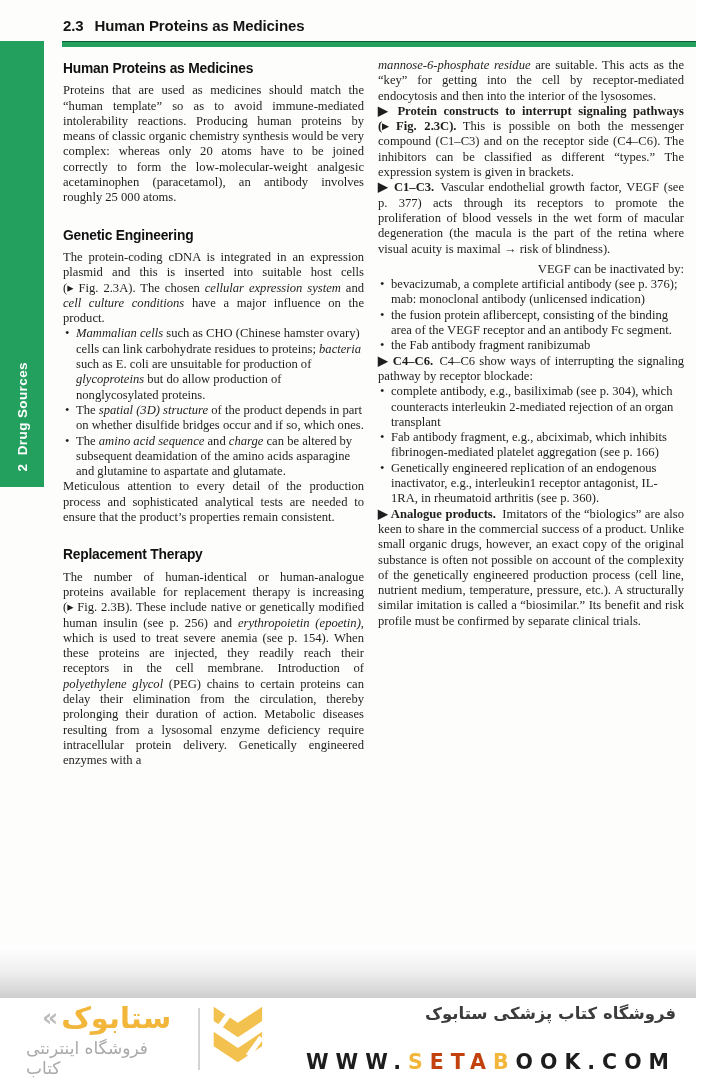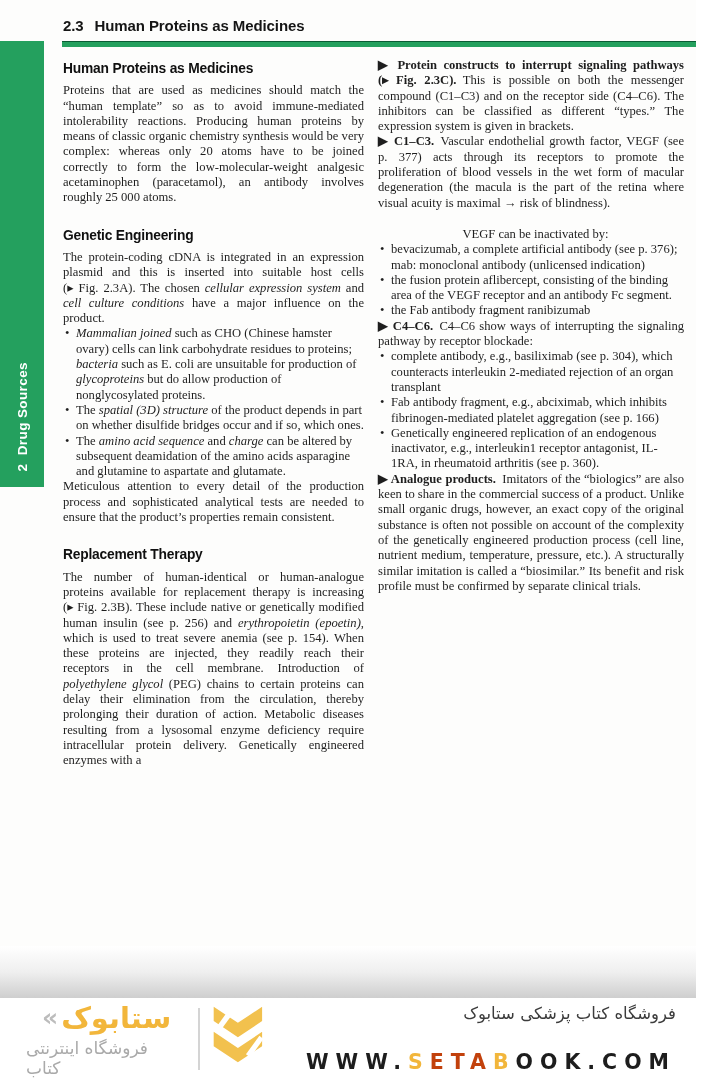--- a/index.html
+++ b/index.html
@@ -19,21 +19,21 @@
   .chapter-tab .tab-label{writing-mode:vertical-rl;transform:rotate(180deg);color:#fff;
         font-family:"Liberation Sans",sans-serif;font-weight:700;font-size:13.5px;letter-spacing:0.4px;white-space:nowrap;}
 
   
   main{position:absolute;left:63px;top:58px;width:621px;height:888px;display:flex;gap:14px;overflow:hidden;}
   .col{font-size:12.6px;line-height:15.3px;}
   .col-left{width:301px;}
   .col-right{width:306px;}
   .col > * + *{margin-top:15px;}
   .col p{margin:0;text-align:justify;}
-  .col p.indent{padding-left:9px;text-align:center;margin-top:16px;}
+  .col p.indent{padding-left:9px;text-align:right;margin-top:5px;}
   .col .flush{margin-top:0;}
   .col h3{font-family:"Liberation Sans",sans-serif;font-size:13.8px;color:#101010;
         margin:22px 0 7px 0;letter-spacing:-0.2px;}
   .col h3:first-child{margin-top:3px;}
   .col ul{list-style:none;margin:0;padding:0;}
   .col li{position:relative;padding-left:13px;text-align:left;}
   .col li::before{content:"\2022";position:absolute;left:2px;top:0;}
   .i{font-style:italic;}
   .b{font-weight:700;}
 
@@ -46,21 +46,21 @@
         display:flex;justify-content:space-between;align-items:center;
         padding:0 20px 0 26px;box-sizing:border-box;}
   .logo{display:flex;align-items:center;gap:11px;}
   .logo-stack{display:flex;flex-direction:column;align-items:center;}
   .wordmark{font-family:"DejaVu Sans",sans-serif;font-weight:700;font-size:29px;line-height:34px;
         color:var(--gold);display:flex;align-items:center;}
   .guillemet{color:#bcbcbc;font-size:25px;font-weight:700;margin-right:3px;}
   .tagline{font-family:"DejaVu Sans",sans-serif;font-size:17px;color:#a9a9a9;margin-top:3px;}
   .logo-divider{width:2px;height:62px;background:#d4d4d4;}
   .footer-right{text-align:right;}
-  .store-title{font-family:"DejaVu Sans",sans-serif;font-size:16.5px;color:#3c3c3c;margin-bottom:27px;}
+  .store-title{font-family:"DejaVu Sans",sans-serif;font-size:16.5px;color:#3c3c3c;margin-bottom:27px;font-weight:bold;}
   .url{font-family:"DejaVu Sans",sans-serif;font-weight:700;font-size:20.5px;letter-spacing:7px;
         white-space:nowrap;}
 </style>
 </head>
 <body>
 
 <div class="page">
 
   <div class="running-head">
     <span class="secno">2.3</span><span>Human Proteins as Medicines</span>
@@ -71,29 +71,30 @@
     <span class="tab-label">2 &nbsp;Drug Sources</span>
   </div>
 
   <main>
     <div class="col col-left">
         <h3>Human Proteins as Medicines</h3>
         <p>Proteins that are used as medicines should match the “human template” so as to avoid immune-mediated intolerability reactions. Producing human proteins by means of classic organic chemistry synthesis would be very complex: whereas only 20 atoms have to be joined correctly to form the low-molecular-weight analgesic acetaminophen (paracetamol), an antibody involves roughly 25&nbsp;000 atoms.</p>
         <h3>Genetic Engineering</h3>
         <p>The protein-coding cDNA is integrated in an expression plasmid and this is inserted into suitable host cells (▸&nbsp;Fig.&nbsp;2.3A). The chosen <span class="i">cellular expression system</span> and <span class="i">cell culture conditions</span> have a major influence on the product.</p>
         <ul class="flush">
-          <li><span class="i">Mammalian joined</span> such as CHO (Chinese hamster ovary) cells can link carbohydrate residues to proteins; <span class="i">bacteria</span> such as E.&nbsp;coli are unsuitable for production of <span class="i">glycoproteins</span> but do allow production of nonglycosylated proteins.</li>
+          <li><span class="i">Mammalian cells</span> such as CHO (Chinese hamster ovary) cells can link carbohydrate residues to proteins; <span class="i">bacteria</span> such as E.&nbsp;coli are unsuitable for production of <span class="i">glycoproteins</span> but do allow production of nonglycosylated proteins.</li>
           <li>The <span class="i">spatial (3D) structure</span> of the product depends in part on whether disulfide bridges occur and if so, which ones.</li>
           <li>The <span class="i">amino acid sequence</span> and <span class="i">charge</span> can be altered by subsequent deamidation of the amino acids asparagine and glutamine to aspartate and glutamate.</li>
         </ul>
         <p class="flush">Meticulous attention to every detail of the production process and sophisticated analytical tests are needed to ensure that the product’s properties remain consistent.</p>
         <h3>Replacement Therapy</h3>
         <p>The number of human-identical or human-analogue proteins available for replacement therapy is increasing (▸&nbsp;Fig.&nbsp;2.3B). These include native or genetically modified human insulin (see p.&nbsp;256) and <span class="i">erythropoietin (epoetin)</span>, which is used to treat severe anemia (see p.&nbsp;154). When these proteins are injected, they readily reach their receptors in the cell membrane. Introduction of <span class="i">polyethylene glycol</span> (PEG) chains to certain proteins can delay their elimination from the circulation, thereby prolonging their duration of action. Metabolic diseases resulting from a lysosomal enzyme deficiency require intracellular protein delivery. Genetically engineered enzymes with a</p>
       </div>
     <div class="col col-right">
+        <p><span class="i">mannose-6-phosphate residue</span> are suitable. This acts as the “key” for getting into the cell by receptor-mediated endocytosis and then into the interior of the lysosomes.</p>
         <p><span class="b">▶ Protein constructs to interrupt signaling pathways (▸&nbsp;Fig.&nbsp;2.3C).</span> This is possible on both the messenger compound (C1–C3) and on the receptor side (C4–C6). The inhibitors can be classified as different “types.” The expression system is given in brackets.</p>
         <p><span class="b">▶ C1–C3.</span> Vascular endothelial growth factor, VEGF (see p.&nbsp;377) acts through its receptors to promote the proliferation of blood vessels in the wet form of macular degeneration (the macula is the part of the retina where visual acuity is maximal → risk of blindness).</p>
         <p class="indent flush">VEGF can be inactivated by:</p>
         <ul class="flush">
           <li>bevacizumab, a complete artificial antibody (see p.&nbsp;376); mab: monoclonal antibody (unlicensed indication)</li>
           <li>the fusion protein aflibercept, consisting of the binding area of the VEGF receptor and an antibody Fc segment.</li>
           <li>the Fab antibody fragment ranibizumab</li>
         </ul>
         <p><span class="b">▶ C4–C6.</span> C4–C6 show ways of interrupting the signaling pathway by receptor blockade:</p>
         <ul class="flush">

